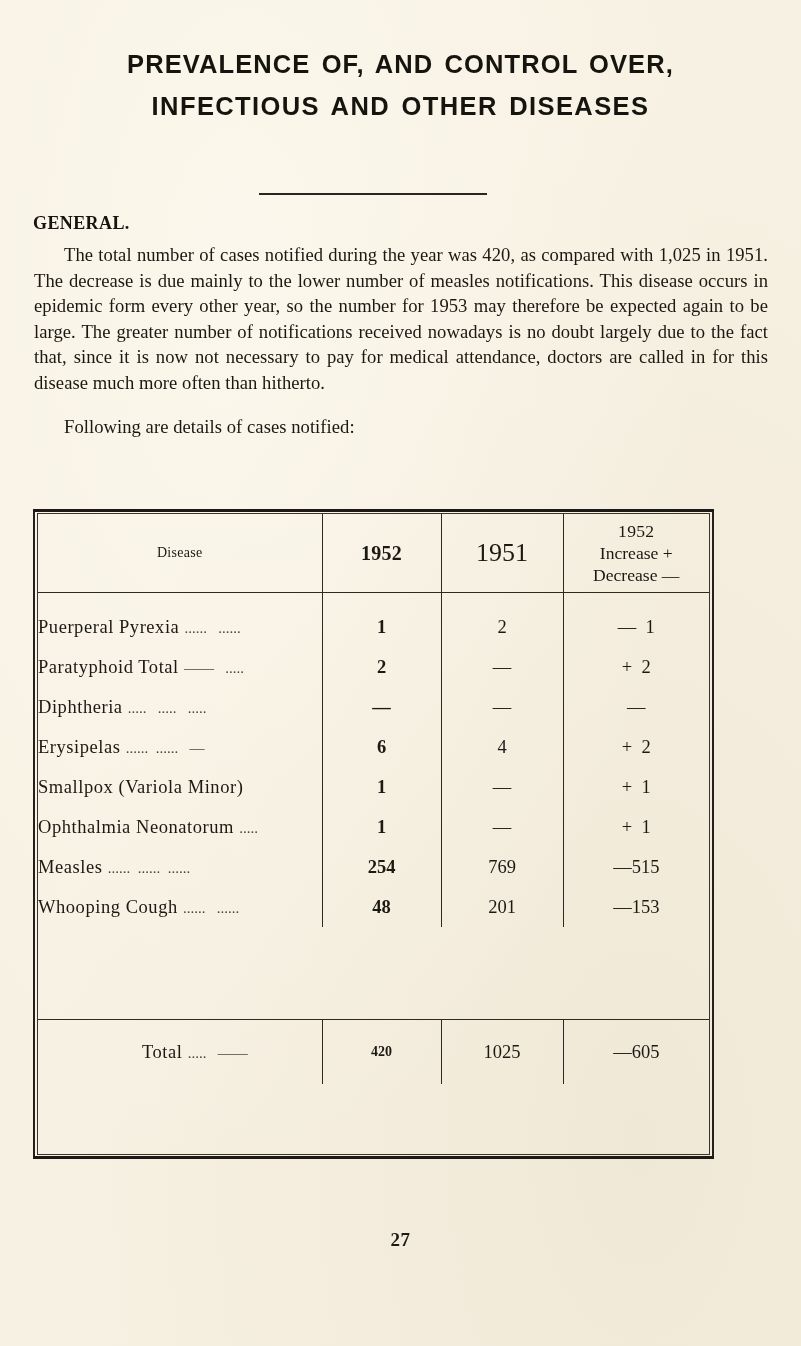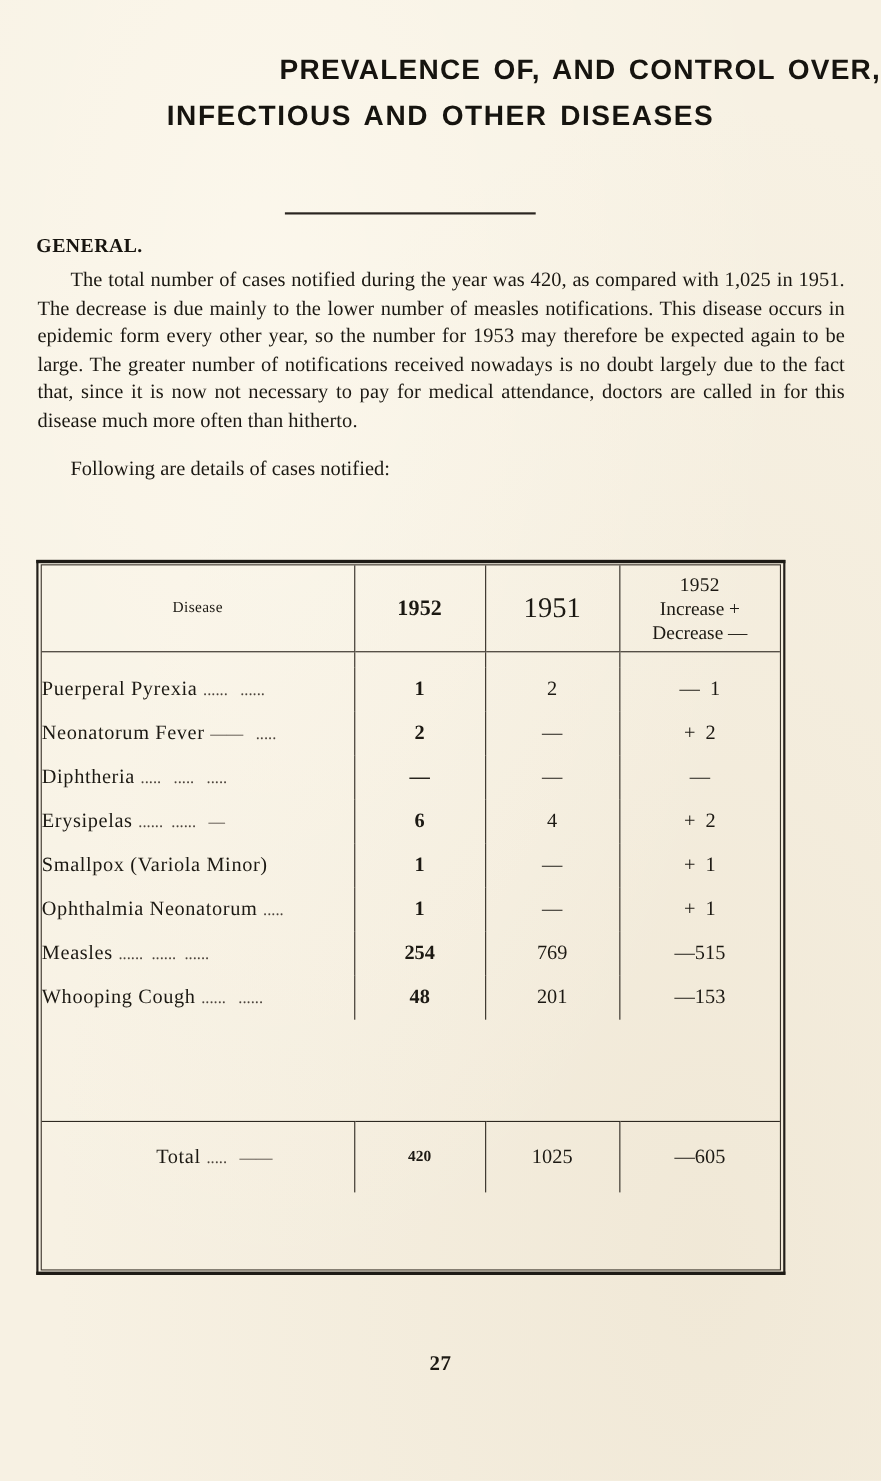--- a/index.html
+++ b/index.html
@@ -34,21 +34,21 @@
   }
   .title-line {
     font-family: "Liberation Sans", "DejaVu Sans", sans-serif;
     font-weight: 700;
     font-size: 25.5px;
     letter-spacing: 1.1px;
     color: #16140f;
     line-height: 1.0;
     word-spacing: 3px;
   }
-  .title-line.l1 { margin-bottom: 16px; text-align: right; }
+  .title-line.l1 { margin-bottom: 16px; }
   .title-line.l2 { letter-spacing: 1.4px; }
 
   
   .title-rule {
     position: absolute;
     left: 259px;
     top: 193px;
     width: 228px;
     height: 2px;
     background: #2a2520;
@@ -278,21 +278,21 @@
             <td class="vr"></td>
             <td class="vr"></td>
           </tr>
           <tr>
             <td class="name"><span class="nm">Puerperal Pyrexia</span>  <span class="lead">......   ......</span></td>
             <td class="v1952 vr">1</td>
             <td class="v1951 vr">2</td>
             <td class="vdiff vr">—  1</td>
           </tr>
           <tr>
-            <td class="name"><span class="nm">Neonatorum Fever</span>  <span class="lead">——   .....</span></td>
+            <td class="name"><span class="nm">Paratyphoid Total</span>  <span class="lead">——   .....</span></td>
             <td class="v1952 vr">2</td>
             <td class="v1951 vr">—</td>
             <td class="vdiff vr">+  2</td>
           </tr>
           <tr>
             <td class="name"><span class="nm">Diphtheria</span>  <span class="lead">.....   .....   .....</span></td>
             <td class="v1952 vr">—</td>
             <td class="v1951 vr">—</td>
             <td class="vdiff vr">—</td>
           </tr>

